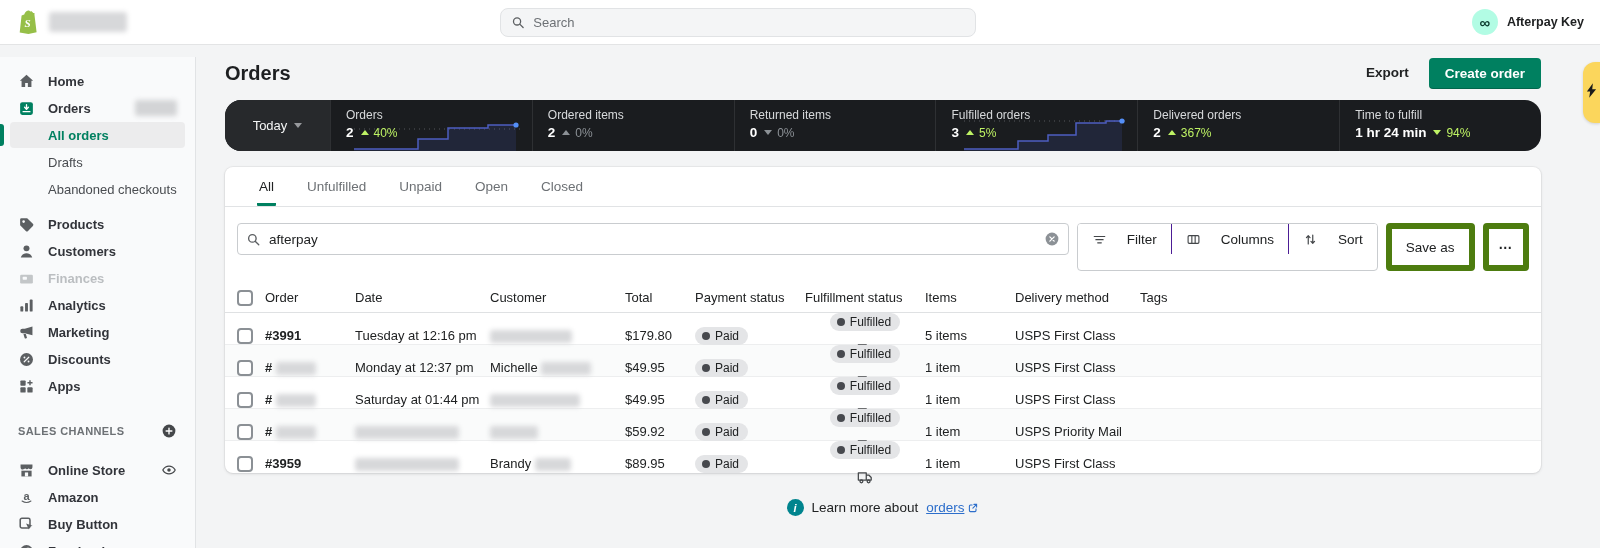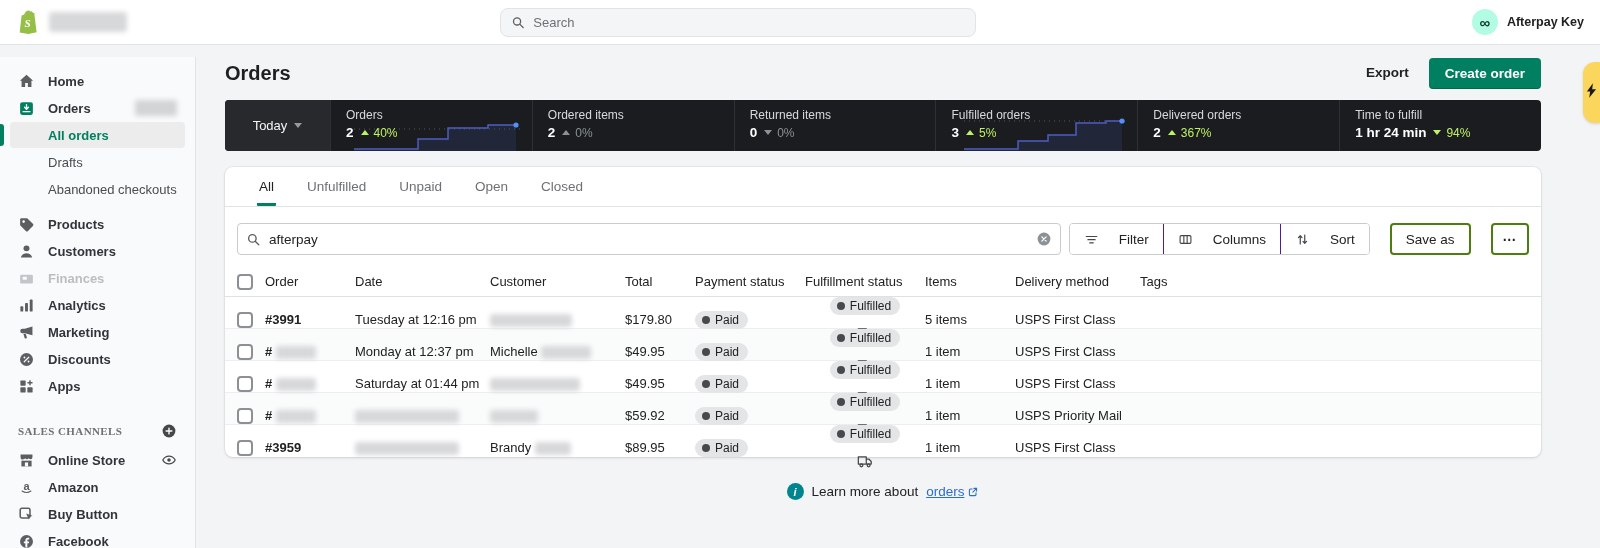--- a/index.html
+++ b/index.html
@@ -21,33 +21,33 @@
   
   .sidebar { position:absolute; top:57px; left:0; bottom:0; width:196px; background:#f9fafb; border-right:1px solid #e1e3e5; padding-top:11px; z-index:20; }
   .nav-item { position:relative; height:26px; margin:0 10px 1px; border-radius:4px; display:flex; align-items:center; gap:13px; padding:0 8px; font-size:13px; font-weight:700; color:#32343a; cursor:pointer; }
   .nav-item .nico { width:17px; height:17px; flex:0 0 17px; display:flex; }
   .nav-sub { position:relative; height:26px; margin:0 10px 1px; border-radius:4px; display:flex; align-items:center; padding:0 8px 0 38px; font-size:13px; color:#494c50; cursor:pointer; }
   .nav-sub.selected { background:#ececed; color:#008060; font-weight:700; }
   .nav-sub.selected::before { content:''; position:absolute; left:-10px; top:2px; bottom:2px; width:4px; background:#008060; border-radius:0 3px 3px 0; }
   .nav-item.disabled { color:#bbbec1; cursor:default; }
   .nav-badge-redact { margin-left:auto; width:42px; height:16px; background:#d3d4d6; }
   .group-gap { height:8px; }
-  .channels-head { margin:24px 10px 8px; padding:0 8px; display:flex; align-items:center; justify-content:space-between; font-size:11px; font-weight:700; letter-spacing:.4px; color:#6d7175;font-family:Liberation Serif, serif; }
+  .channels-head { margin:24px 10px 18px; padding:0 8px; display:flex; align-items:center; justify-content:space-between; font-size:11px; font-weight:700; letter-spacing:.4px; color:#6d7175; }
   .eye-btn, .plus-btn { display:flex; cursor:pointer; }
 
   
   .main { position:absolute; top:45px; left:196px; right:0; bottom:0; padding:14px 59px 0 29px; overflow:hidden; }
   .page-head { display:flex; align-items:center; margin-bottom:13px; height:28px; }
   .page-title { font-size:20px; font-weight:700; color:#1d1f21; }
   .head-actions { margin-left:auto; display:flex; align-items:flex-start; gap:10px; }
   .btn-plain { border:0; background:transparent; font:600 13.5px "Liberation Sans",sans-serif; color:#202223; padding:7px 10px; border-radius:4px; cursor:pointer; }
   .btn-primary { border:0; background:#008060; color:#fff; font:600 13.5px "Liberation Sans",sans-serif; padding:8px 16px; border-radius:4px; cursor:pointer; box-shadow:inset 0 -1px 0 rgba(0,0,0,.2); }
 
   
-  .statsbar { height:51px; background:#1a1c1f; border-radius:4px; display:flex; overflow:hidden; margin-bottom:16px; }
+  .statsbar { height:51px; background:#1a1c1f; border-radius:16px; display:flex; overflow:hidden; margin-bottom:16px; }
   .stat-period { width:105px; background:#27292c; display:flex; align-items:center; justify-content:center; gap:7px; color:#f4f5f5; font-size:13px; cursor:pointer; flex:0 0 105px; }
   .caret-down { width:0; height:0; border-left:4px solid transparent; border-right:4px solid transparent; border-top:5px solid #97999d; }
   .stat-cell { flex:1; position:relative; border-left:1px solid rgba(255,255,255,.09); padding:8px 0 0 15px; overflow:hidden; }
   .stat-label { font-size:12px; color:#d8dadc; margin-bottom:3px; position:relative; z-index:2; }
   .stat-valrow { display:flex; align-items:center; gap:7px; position:relative; z-index:2; }
   .stat-value { font-size:13.5px; font-weight:700; color:#fff; }
   .stat-delta { display:flex; align-items:center; gap:5px; font-size:12px; }
   .tone-pos { color:#bef264; }
   .tone-neu { color:#8c9196; }
   .tri-up { width:0; height:0; border-left:4px solid transparent; border-right:4px solid transparent; border-bottom:5px solid currentColor; }
@@ -60,21 +60,21 @@
   .tab { padding:12px 2px 9px; margin-right:29px; font-size:13.5px; color:#6d7175; cursor:pointer; border-bottom:3px solid transparent; }
   .tab.active { color:#202223; font-weight:500; border-bottom-color:#008060; border-radius:1px; }
 
   .toolbar { display:flex; gap:8px; padding:16px 12px 12px; }
   .filter-search { flex:1; height:32px; border:1px solid #c9cccf; border-radius:4px; display:flex; align-items:center; gap:8px; padding:0 8px; background:#fff; }
   .filter-search input { border:0; outline:none; flex:1; font:13.5px "Liberation Sans",sans-serif; color:#202223; background:transparent; }
   .clear-btn { display:flex; cursor:pointer; }
   .seg-group { display:flex; border:1px solid #c9cccf; border-radius:4px; overflow:hidden; background:#fff; }
   .seg-btn { display:flex; align-items:center; gap:20px; padding:0 14px; font:500 13.5px "Liberation Sans",sans-serif; color:#202223; background:#fff; border:0; cursor:pointer; height:30px; }
   .seg-btn + .seg-btn { border-left:1px solid #4c1d95;justify-content:center; }
-  .btn-outline { display:flex; align-items:center; justify-content:center; border:2px solid #4d7c0f; border-radius:4px; background:#fff; font:500 13.5px "Liberation Sans",sans-serif; color:#202223; padding:0 14px; height:32px; cursor:pointer;margin-left:12px; }
+  .btn-outline { display:flex; align-items:center; justify-content:center; border:6px solid #4d7c0f; border-radius:4px; background:#fff; font:500 13.5px "Liberation Sans",sans-serif; color:#202223; padding:0 14px; height:48px; cursor:pointer; }
   .btn-more { padding:0 10px; font-weight:700; letter-spacing:1px; }
 
   
   .tgrid { display:grid; grid-template-columns:28px 90px 135px 135px 70px 110px 120px 90px 125px minmax(0,1fr); align-items:center; padding-left:12px; }
   .thead { height:30px; border-bottom:1px solid #dfe1e3; font-size:13px; font-weight:500; color:#202223; }
   .trow { height:32px; border-bottom:1px solid #edeeef; font-size:13px; color:#202223; cursor:pointer; }
   .trow:last-child { border-bottom:0; }
   .trow.alt { background:#fafbfb; }
   .cb { width:16px; height:16px; border:2px solid #8b9095; border-radius:4px; background:#fff; cursor:pointer; }
   .order-num { font-weight:700; }

